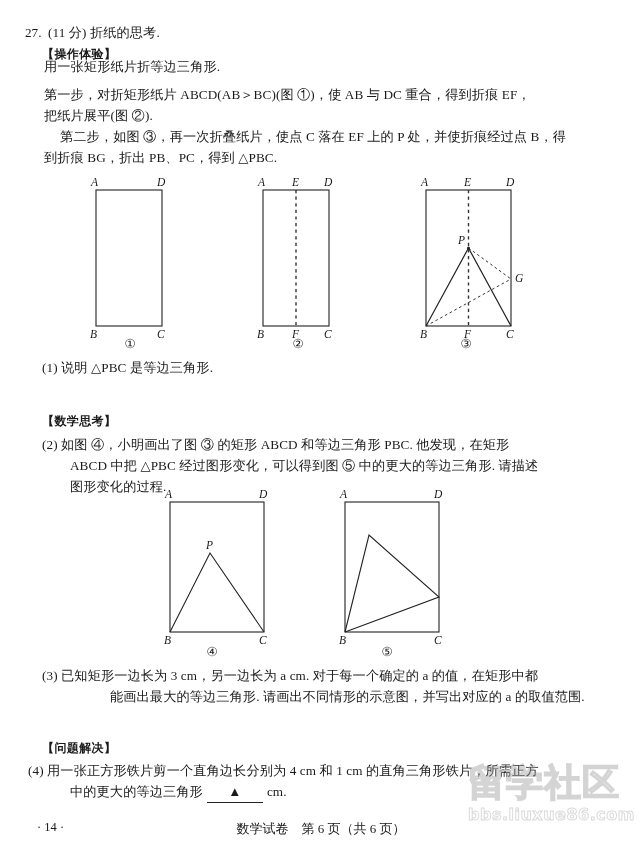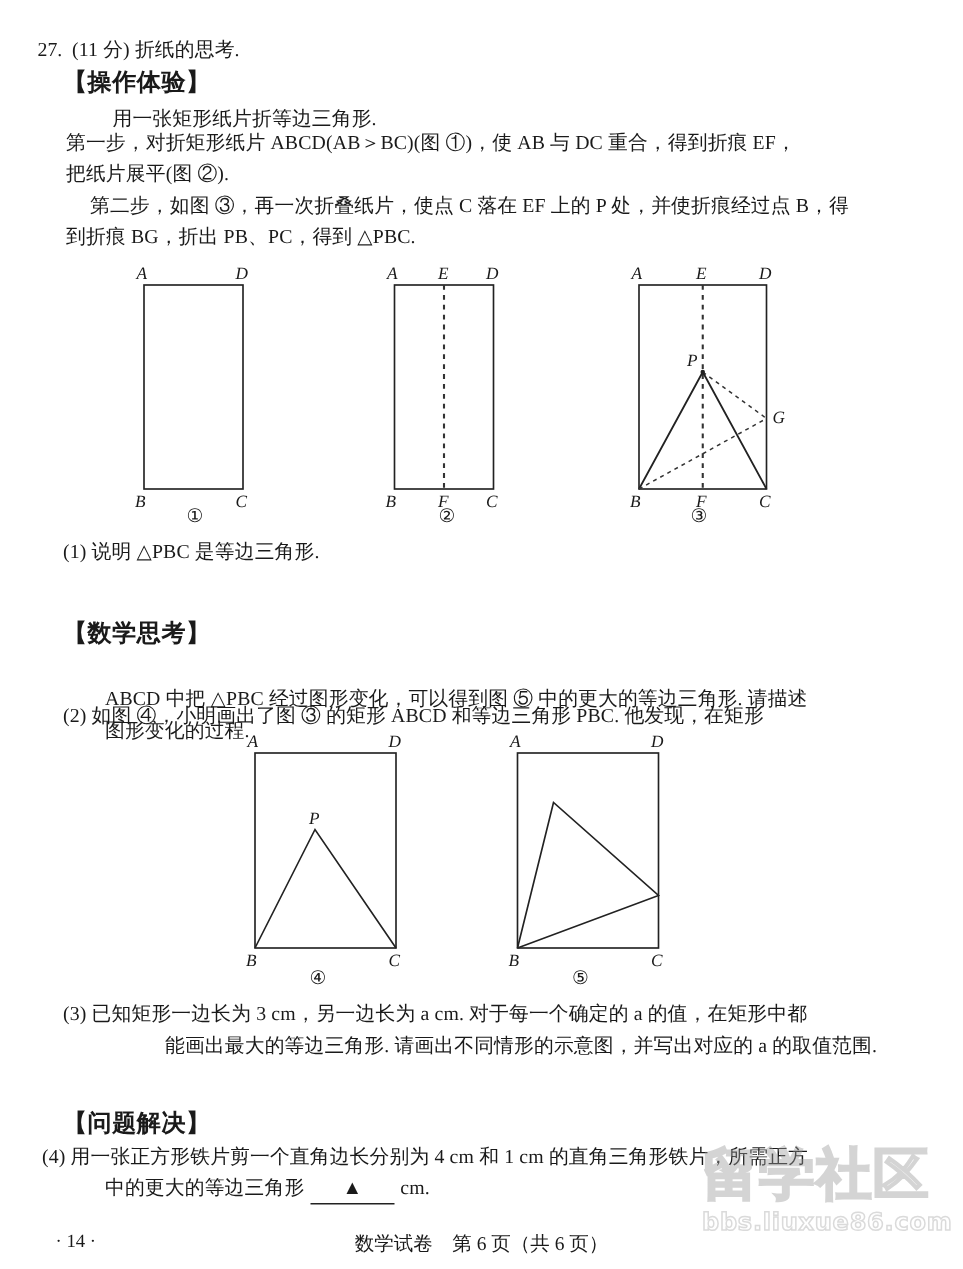--- a/index.html
+++ b/index.html
@@ -31,21 +31,21 @@
     letter-spacing: 0.1px;
   }
   .qnum {
     position: absolute;
     font-size: 13.2px;
     line-height: 21px;
   }
   .bold-head {
     font-weight: bold;
     font-family: "DejaVu Sans", "Liberation Sans", sans-serif;
-    font-size: 16px;
+    font-size: 12px;
     letter-spacing: 0.4px;
   }
   .blank-underline {
     display: inline-block;
     border-bottom: 1px solid #222;
     padding: 0 6px 0 6px;
     text-align: center;
   }
 
   
@@ -116,21 +116,21 @@
 </head>
 <body>
 
 <div class="page">
 
   <div class="qnum" style="left:25px; top:22px;">27.</div>
   <div class="line" style="left:48px; top:22px;">(11 分) 折纸的思考.</div>
 
   <div class="line bold-head" style="left:42px; top:44px;">【操作体验】</div>
 
-  <div class="line" style="left:44px; top:68px;margin-left:31px;">用一张矩形纸片折等边三角形.</div>
+  <div class="line" style="left:44px; top:56px;">用一张矩形纸片折等边三角形.</div>
   <div class="line" style="left:44px; top:84px;">第一步，对折矩形纸片 ABCD(AB＞BC)(图 ①)，使 AB 与 DC 重合，得到折痕 EF，</div>
   <div class="line" style="left:44px; top:105px;">把纸片展平(图 ②).</div>
   <div class="line" style="left:44px; top:126px;margin-left:16px;">第二步，如图 ③，再一次折叠纸片，使点 C 落在 EF 上的 P 处，并使折痕经过点 B，得</div>
   <div class="line" style="left:44px; top:147px;">到折痕 BG，折出 PB、PC，得到 △PBC.</div>
 
   <div class="fig" style="left:88px; top:178px;">
     <svg width="110" height="160" viewBox="0 0 110 160">
       <rect x="8" y="12" width="66" height="136" fill="none" stroke="#222" stroke-width="1.1"></rect>
       <text class="vlabel" x="3" y="8">A</text>
       <text class="vlabel" x="69" y="8">D</text>
@@ -177,21 +177,21 @@
       <text class="vlabel" x="46" y="160">F</text>
       <text class="vlabel" x="88" y="160">C</text>
     </svg>
   </div>
   <div class="fig-caption" style="left:446px; top:336px; width:40px;">③</div>
 
   <div class="line" style="left:42px; top:357px;">(1) 说明 △PBC 是等边三角形.</div>
 
   <div class="line bold-head" style="left:42px; top:411px;">【数学思考】</div>
 
-  <div class="line" style="left:42px; top:434px;margin-top:32px;">(2) 如图 ④，小明画出了图 ③ 的矩形 ABCD 和等边三角形 PBC. 他发现，在矩形</div>
+  <div class="line" style="left:42px; top:434px;">(2) 如图 ④，小明画出了图 ③ 的矩形 ABCD 和等边三角形 PBC. 他发现，在矩形</div>
   <div class="line" style="left:70px; top:455px;">ABCD 中把 △PBC 经过图形变化，可以得到图 ⑤ 中的更大的等边三角形. 请描述</div>
   <div class="line" style="left:70px; top:476px;">图形变化的过程.</div>
 
   <div class="fig" style="left:162px; top:490px;">
     <svg width="120" height="155" viewBox="0 0 120 155">
       <rect x="8" y="12" width="94" height="130" fill="none" stroke="#222" stroke-width="1.1"></rect>
 
       <polyline points="8,142 48,63 102,142" fill="none" stroke="#222" stroke-width="1.1"></polyline>
       <text class="vlabel" x="3" y="8">A</text>
       <text class="vlabel" x="97" y="8">D</text>

